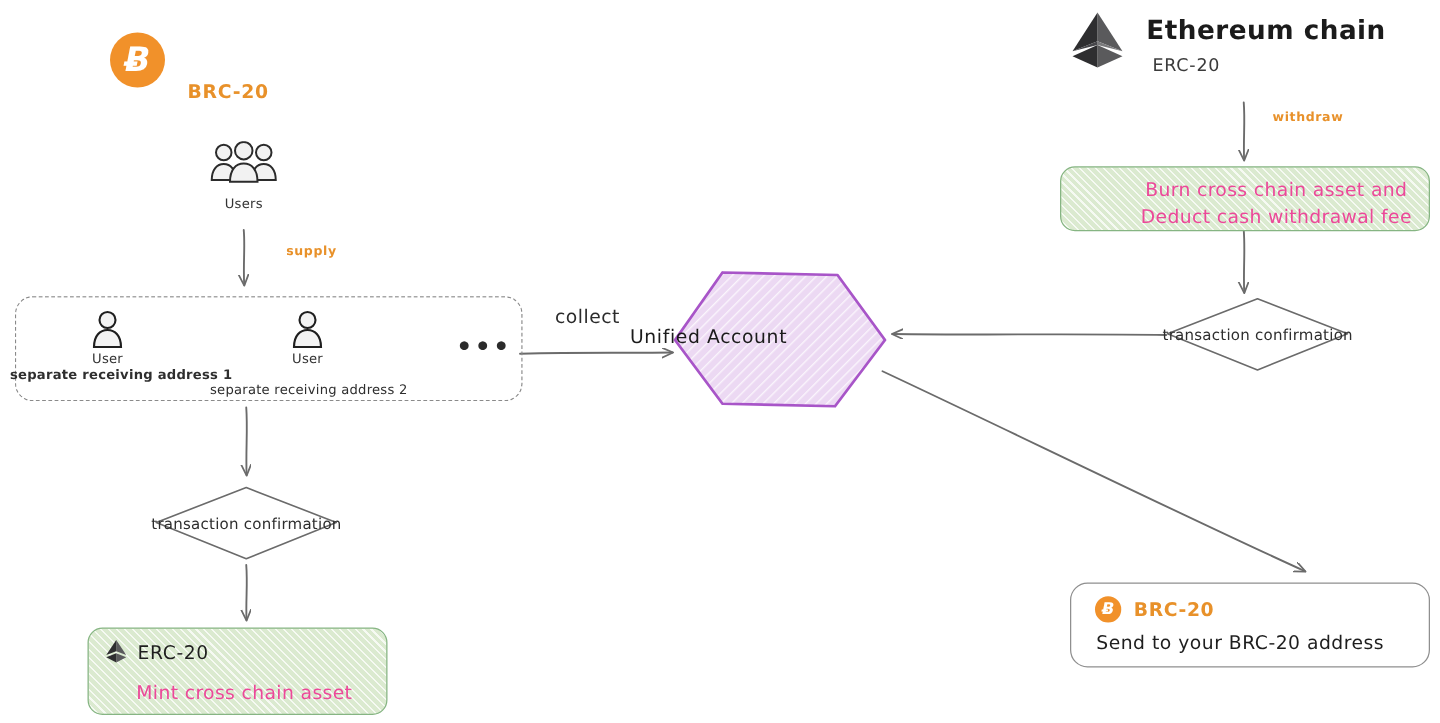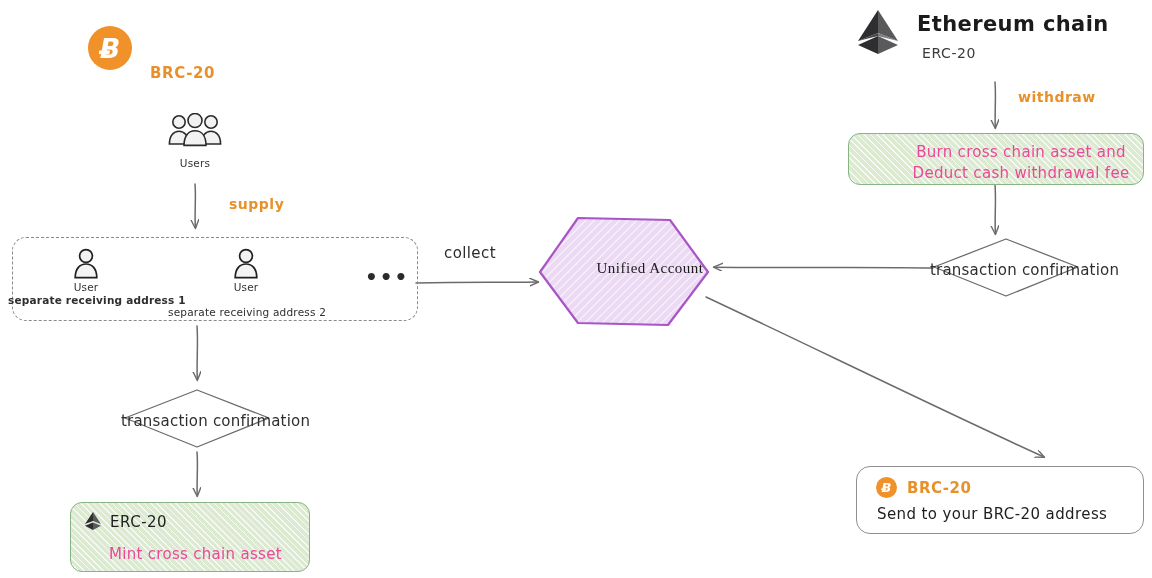--- a/index.html
+++ b/index.html
@@ -35,21 +35,21 @@
     white-space: nowrap;
   }
   .chain-sub-dark {
     font-size: 14px;
     font-weight: 400;
     color: #3b3b3b;
     letter-spacing: 0.6px;
     white-space: nowrap;
   }
   .edge-label-orange {
-    font-size: 14px;
+    font-size: 10px;
     font-weight: 700;
     color: #e8912a;
     letter-spacing: 0.5px;
     white-space: nowrap;
   }
   .edge-label-dark {
     font-size: 15px;
     font-weight: 400;
     color: #2b2b2b;
     letter-spacing: 0.4px;
@@ -63,21 +63,21 @@
     letter-spacing: 0.2px;
   }
   .addr-caption {
     font-size: 10.5px;
     color: #2e2e2e;
     text-align: center;
     white-space: nowrap;
     letter-spacing: 0.2px;
   }
   .diamond-label {
-    font-size: 15px;
+    font-size: 12px;
     color: #2e2e2e;
     white-space: nowrap;
     letter-spacing: 0.2px;
   }
   .hex-label {
     font-size: 15px;
     color: #1b1b1b;
     white-space: nowrap;
     letter-spacing: 0.5px;
   }
@@ -244,21 +244,21 @@
 
   <svg class="abs" style="left:534px; top:212px;" width="180" height="120" viewBox="0 0 180 120">
     <defs>
       <pattern id="hatchPurple" width="6" height="6" patternTransform="rotate(45)" patternUnits="userSpaceOnUse">
         <rect width="6" height="6" fill="#ecd9f3"></rect>
         <line x1="0" y1="0" x2="0" y2="6" stroke="#ffffff" stroke-width="2.2" opacity="0.75"></line>
       </pattern>
     </defs>
     <polygon points="44,6 136,8 174,60 134,113 44,111 6,60" fill="url(#hatchPurple)" stroke="#a855c8" stroke-width="2.2" stroke-linejoin="round"></polygon>
   </svg>
-  <div class="abs hex-label" style="left:560px; top:260px; width:180px; text-align:center;font-family:Liberation Serif, serif;">Unified Account</div>
+  <div class="abs hex-label" style="left:504px; top:260px; width:180px; text-align:left;">Unified Account</div>
 
   <div class="abs green-box" style="left:848px; top:133px; width:296px; height:52px;"></div>
   <div class="abs box-line" style="left:848px; top:141px; width:296px; text-align:center;">Burn cross chain asset and</div>
   <div class="abs box-line" style="left:848px; top:162px; width:296px; text-align:center;">Deduct cash withdrawal fee</div>
 
   <svg class="abs" style="left:930px; top:236px;" width="152" height="64" viewBox="0 0 152 64">
     <path d="M76,3 L148,31 L76,60 L4,31 Z" fill="none" stroke="#6b6b6b" stroke-width="1.3" stroke-linejoin="round"></path>
   </svg>
   <div class="abs diamond-label" style="left:930px; top:261px; width:152px; text-align:center;">transaction confirmation</div>
 

